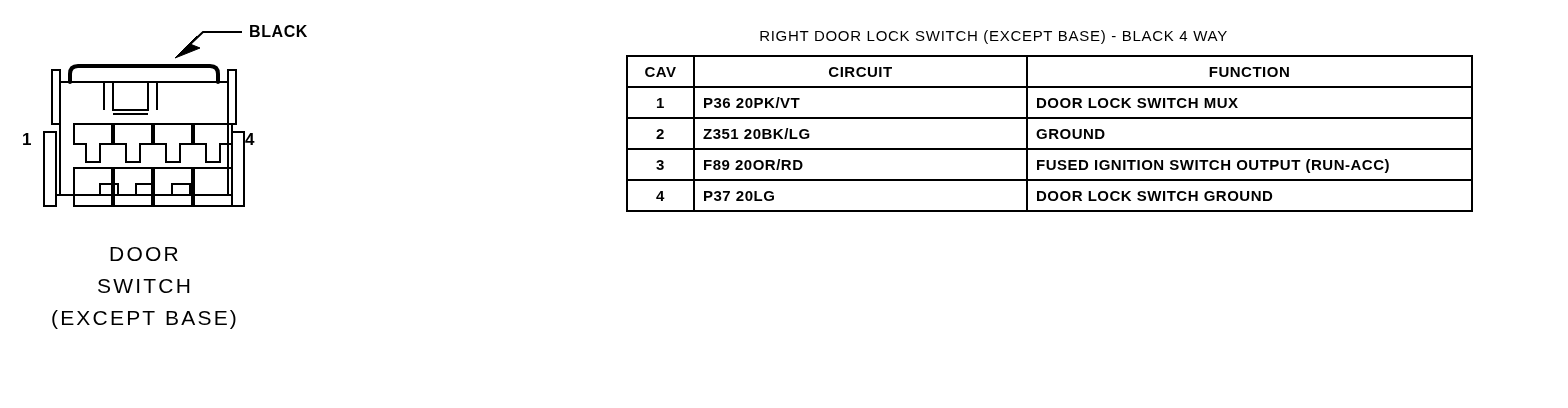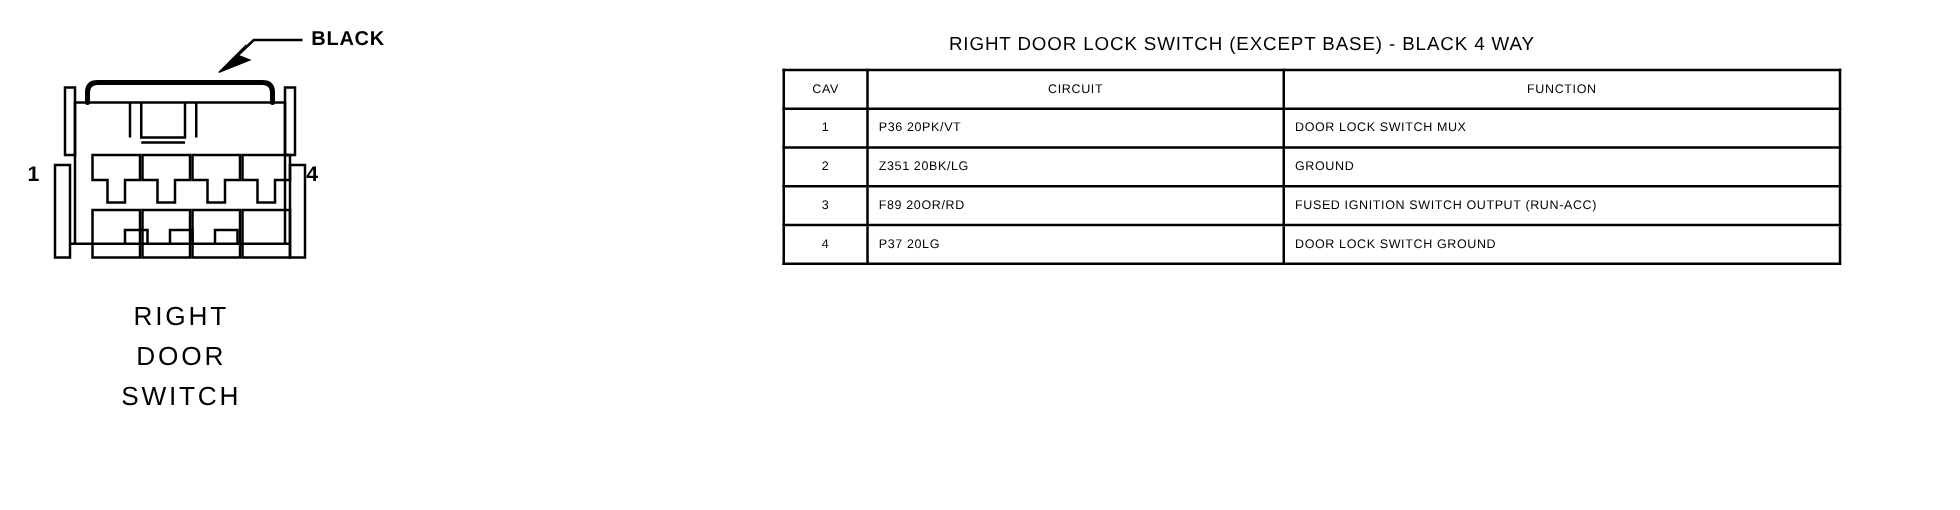--- a/index.html
+++ b/index.html
@@ -84,22 +84,22 @@
   table {
     border-collapse: collapse;
     width: 845px;
     table-layout: fixed;
   }
   table, td, th {
     border: 2px solid #000000;
   }
   th, td {
     height: 29px;
-    font-size: 10px;
-    font-weight: 400;
+    font-size: 15px;
+    font-weight: 700;
     letter-spacing: 0.5px;
     padding: 0 8px;
     white-space: nowrap;
     vertical-align: middle;
   }
   col.c-cav   { width: 67px; }
   col.c-circ  { width: 333px; }
   col.c-func  { width: 445px; }
 
   th { text-align: center; }
@@ -164,23 +164,23 @@
       <path d="M 172 195 L 172 184 L 190 184 L 190 195"></path>
     </g>
   </svg>
 
   <div id="black-label">BLACK</div>
 
   <div class="pin-number" id="pin-label-1">1</div>
   <div class="pin-number" id="pin-label-4">4</div>
 
   <div id="connector-caption">
-    <div>RIGHT</div>
     <div>DOOR</div>
     <div>SWITCH</div>
+    <div>(EXCEPT BASE)</div>
   </div>
 </div>
 
 <div id="table-panel">
 
   <div id="table-title">RIGHT DOOR LOCK SWITCH (EXCEPT BASE) - BLACK 4 WAY</div>
 
   <table>
     <colgroup>
       <col class="c-cav">

